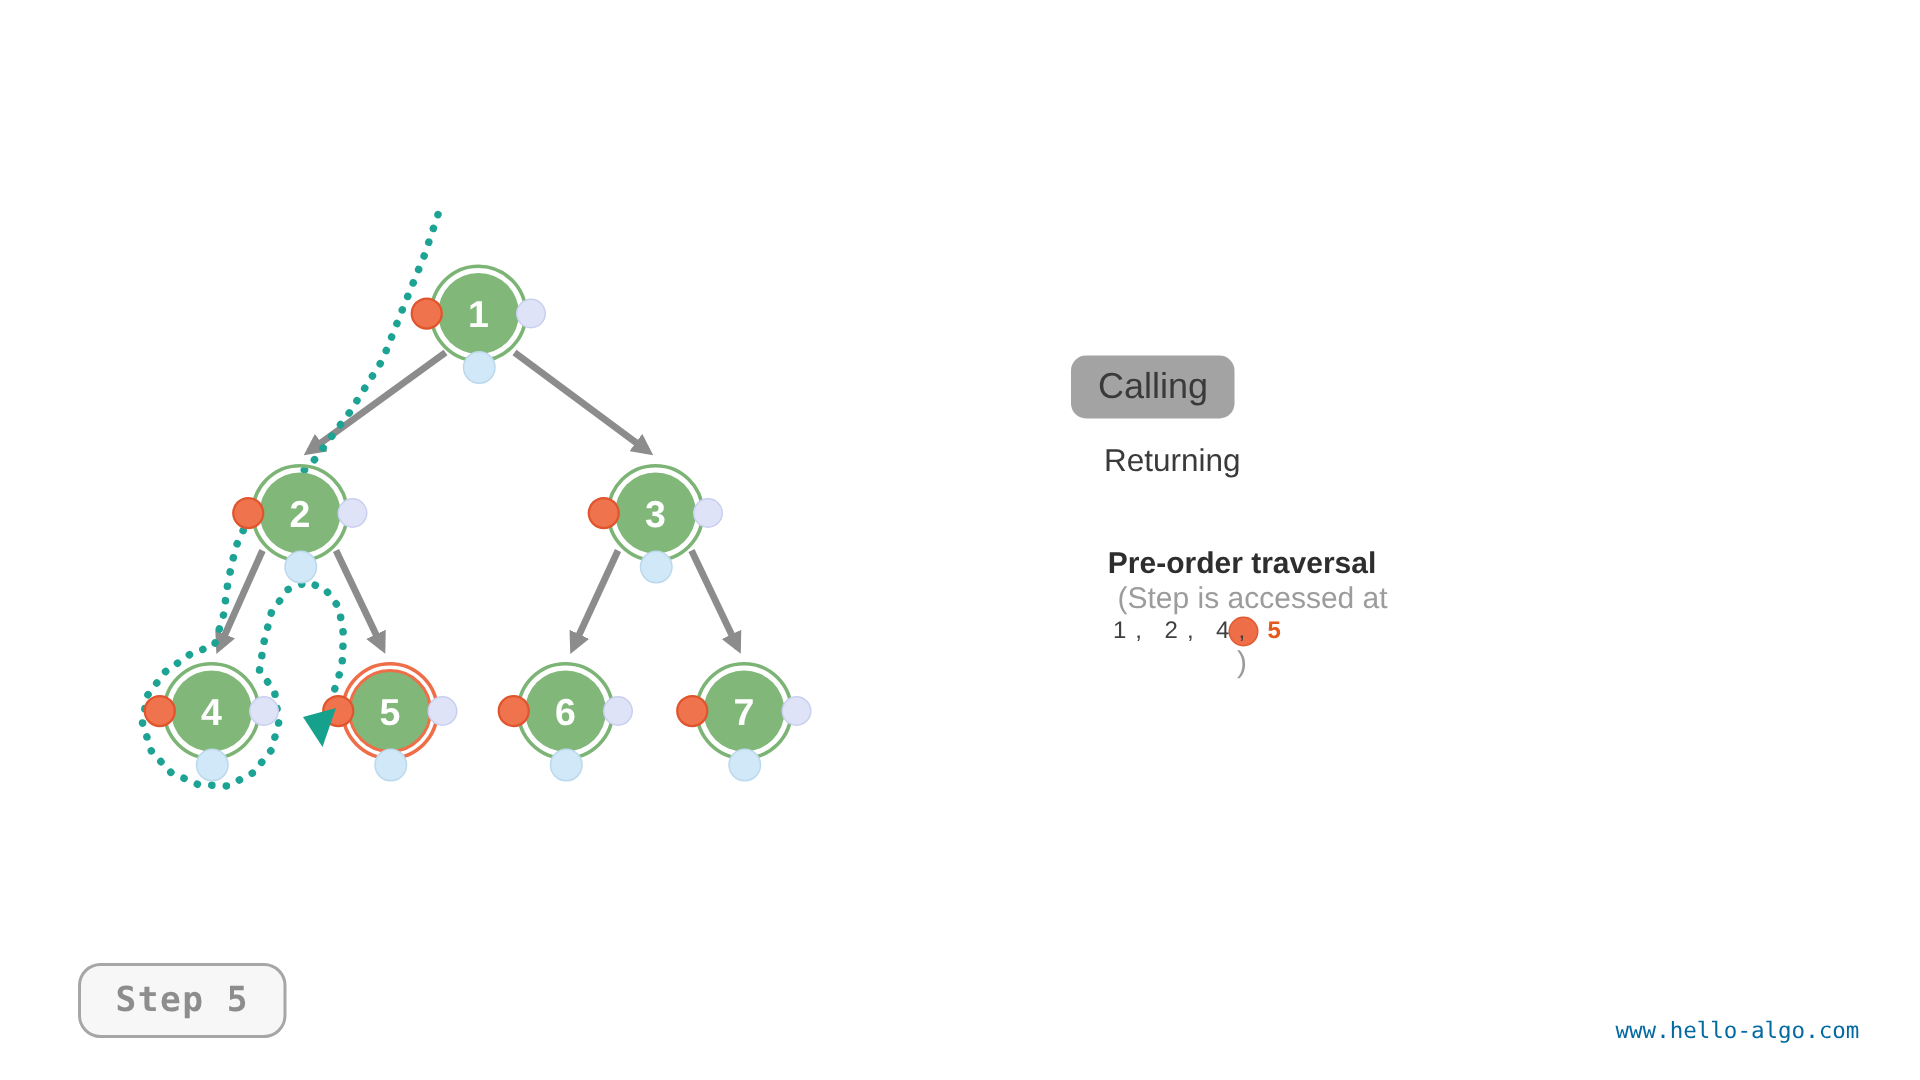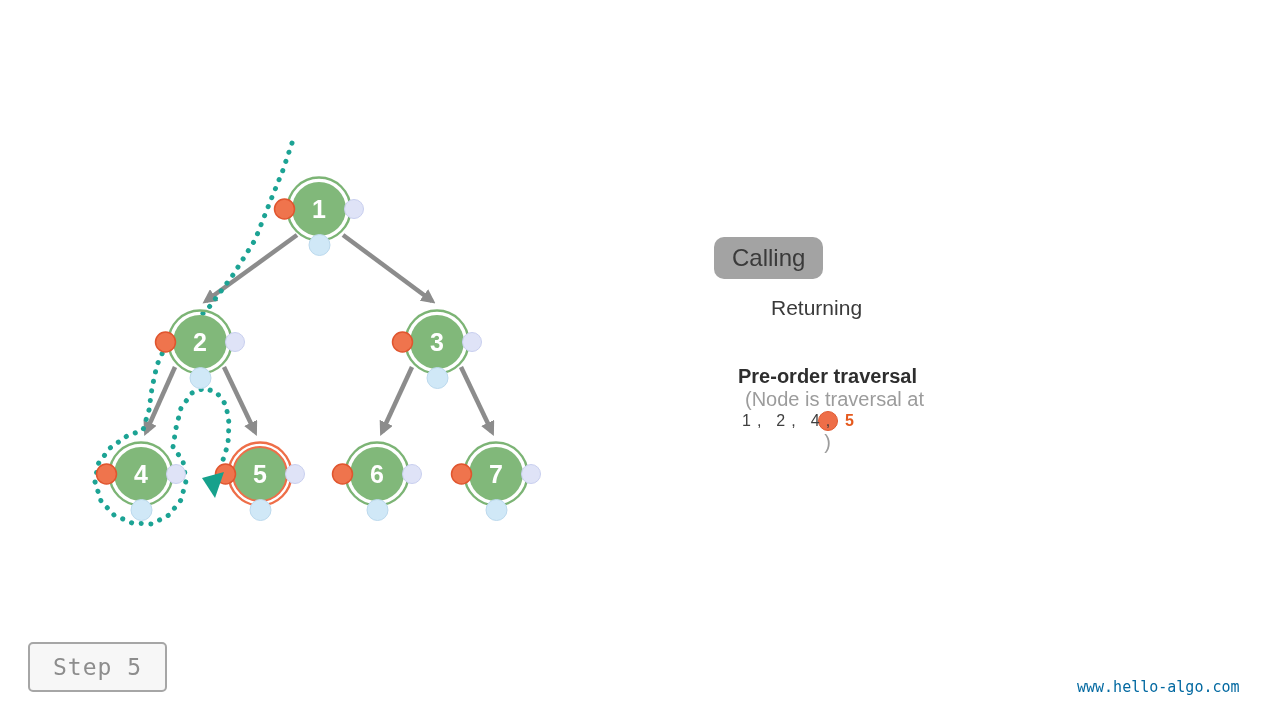--- a/index.html
+++ b/index.html
@@ -7,21 +7,21 @@
     position:relative;width:1280px;height:720px;background:#ffffff;overflow:hidden;
     font-family:"Liberation Sans",sans-serif;
   }
   .tree-svg{position:absolute;left:0;top:0;}
   
   .calling-chip{
     position:absolute;left:714px;top:237px;background:#a3a3a3;border-radius:10px;
     padding:8px 18px;font-size:24px;color:#3a3a3a;line-height:26px;
   }
   .returning-label{
-    position:absolute;left:771px;top:295px;font-size:21px;color:#3a3a3a;line-height:26px;text-align:center;
+    position:absolute;left:736px;top:295px;font-size:21px;color:#3a3a3a;line-height:26px;text-align:center;
   }
   .traversal-line{
     position:absolute;left:731px;top:365px;font-size:20px;display:flex;align-items:center;
     white-space:nowrap;
     flex-direction:column;
   }
   .t-title{font-weight:bold;color:#2e2e2e;font-size:20px;}
   .t-note{color:#9c9c9c;font-size:20px;margin-left:14px;}
   .t-dot{
     width:18px;height:18px;border-radius:50%;background:#ee6e48;border:1px solid #e05a30;
@@ -29,23 +29,23 @@
   }
   .t-close{color:#9c9c9c;font-size:20px;}
   .sequence{
     position:absolute;left:742px;top:412px;font-size:16px;color:#3f3f3f;white-space:nowrap;
   }
   .seq-num{display:inline-block;}
   .seq-comma{display:inline-block;margin:0 15px 0 6px;color:#3f3f3f;}
   .seq-current{color:#e5591d;font-weight:bold;}
   
   .step-box{
-    position:absolute;left:28px;top:642px;background:#f7f7f7;border:2px solid #a6a6a6;
-    border-radius:5px;padding:10px 23px;color:#8d8d8d;
-    font-family:"DejaVu Sans Mono",monospace;font-size:23px;font-weight:normal;letter-spacing:1px;
+    position:absolute;left:52px;top:642px;background:#f7f7f7;border:2px solid #a6a6a6;
+    border-radius:15px;padding:10px 23px;color:#8d8d8d;
+    font-family:"DejaVu Sans Mono",monospace;font-size:23px;font-weight:bold;letter-spacing:1px;
   }
   .watermark{
     position:absolute;left:1077px;top:678px;color:#0369a1;
     font-family:"DejaVu Sans Mono",monospace;font-size:15px;
   }
 </style>
 </head>
 <body>
 
 <div class="stage">
@@ -123,21 +123,21 @@
     </svg>
 
   <div class="calling-chip">
     <span>Calling</span>
   </div>
 
   <div class="returning-label">Returning</div>
 
   <div class="traversal-line">
     <span class="t-title">Pre-order traversal</span>
-    <span class="t-note">(Node is traversal at</span>
+    <span class="t-note">(Step is accessed at</span>
     <span class="t-dot"></span>
     <span class="t-close">)</span>
   </div>
 
   <div class="sequence"><span class="seq-num">1</span><span class="seq-comma">,</span><span class="seq-num">2</span><span class="seq-comma">,</span><span class="seq-num">4</span><span class="seq-comma">,</span><span class="seq-num seq-current">5</span></div>
 
   <div class="step-box">
     <span>Step 5</span>
   </div>
 

